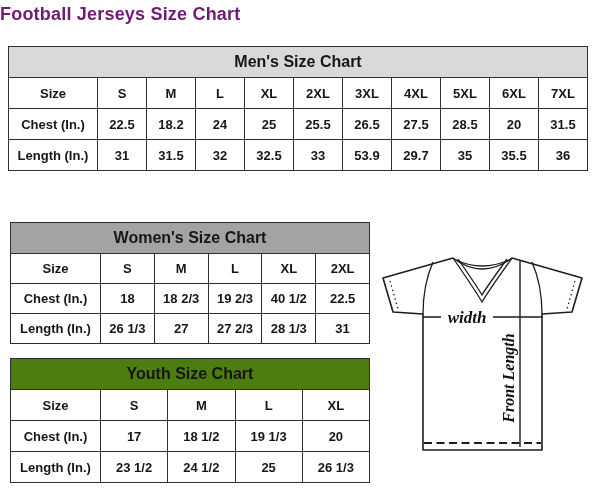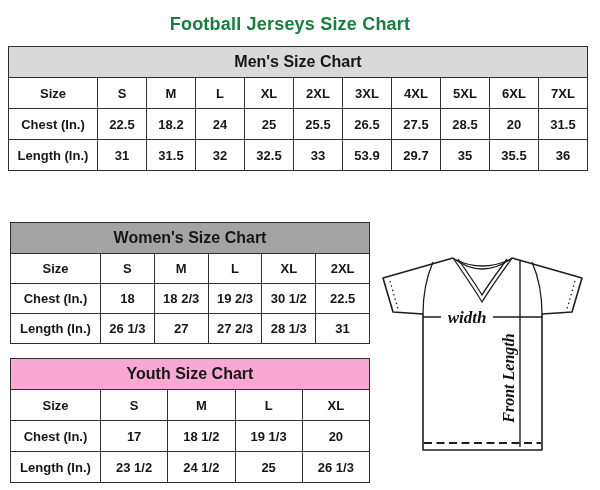--- a/index.html
+++ b/index.html
@@ -1,22 +1,22 @@
 <!DOCTYPE html>
 <html><head>
 <meta charset="utf-8">
 <style>
   html,body{margin:0;padding:0;}
   body{
     width:600px;height:490px;position:relative;background:#ffffff;
     font-family:"Liberation Sans",sans-serif;color:#111;overflow:hidden;
   }
   .page-title{
-    position:absolute;top:14px;left:0;width:580px;text-align:center;
-    font-size:18px;font-weight:bold;letter-spacing:.2px;color:#15803d;
+    position:absolute;top:4px;left:0;width:580px;
+    font-size:18px;font-weight:bold;letter-spacing:.2px;color:#701a75;
   }
   table.size-chart{
     position:absolute;border-collapse:collapse;table-layout:fixed;
     background:#fff;
   }
   table.size-chart th,table.size-chart td{
     border:1px solid #2e2e2e;text-align:center;vertical-align:middle;
     font-weight:bold;font-size:13px;color:#161616;padding:0;
   }
   table.size-chart th.chart-head{
@@ -114,42 +114,42 @@
         <td>M</td>
         <td>L</td>
         <td>XL</td>
         <td>2XL</td>
       </tr>
       <tr>
         <td>Chest (In.)</td>
         <td>18</td>
         <td>18 2/3</td>
         <td>19 2/3</td>
-        <td>30 1/2</td>
+        <td>40 1/2</td>
         <td>22.5</td>
       </tr>
       <tr>
         <td>Length (In.)</td>
         <td>26 1/3</td>
         <td>27</td>
         <td>27 2/3</td>
         <td>28 1/3</td>
         <td>31</td>
       </tr>
     </tbody>
 </table>
 
 <table class="size-chart" id="youth-table">
   <colgroup>
       <col style="width:90px">
       <col span="4">
     </colgroup>
   <thead>
     <tr>
-      <th class="chart-head" colspan="5" style="background: #f9a8d4;">Youth Size Chart</th>
+      <th class="chart-head" colspan="5" style="background: #4d7c0f;">Youth Size Chart</th>
     </tr>
   </thead>
   <tbody>
       <tr>
         <td>Size</td>
         <td>S</td>
         <td>M</td>
         <td>L</td>
         <td>XL</td>
       </tr>

